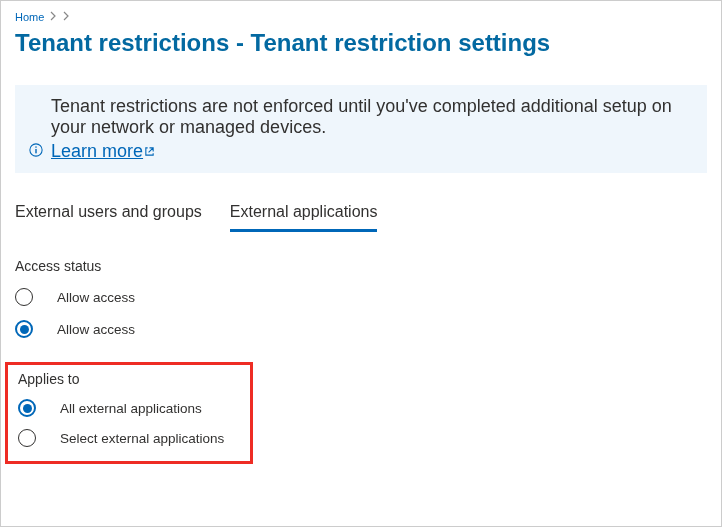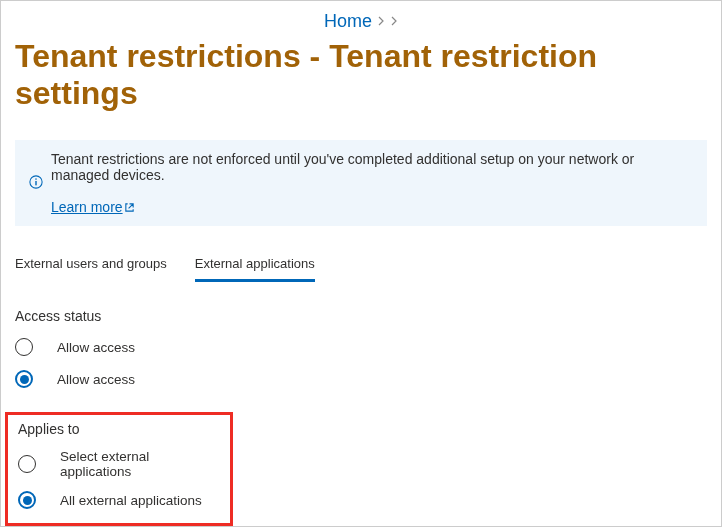--- a/index.html
+++ b/index.html
@@ -10,71 +10,70 @@
       background: #ffffff;
       width: 722px;
       height: 527px;
       padding: 10px 14px;
       border: 1px solid #ccc;
     }
     .breadcrumb {
       display: flex;
       align-items: center;
       gap: 6px;
-      font-size: 18px;
+      font-size: 11px;
       margin-bottom: 6px;
-      justify-content: center;
     }
     .breadcrumb a {
       color: #0067b8;
       text-decoration: none;
       cursor: pointer;
     }
     .breadcrumb .chev {
       color: #888;
       font-size: 11px;
     }
     .page-title {
-      font-size: 32px;
+      font-size: 24px;
       font-weight: 600;
-      color: #a16207;
+      color: #0369a1;
       margin-bottom: 28px;
     }
     .info-bar {
       display: flex;
-      align-items: center;
+      align-items: flex-end;
       gap: 8px;
       background: #eff6fc;
       padding: 11px 14px;
-      font-size: 14px;
+      font-size: 18px;
       color: #323130;
       margin-bottom: 24px;
     }
     .info-bar .info-icon {
       color: #0067b8;
       flex-shrink: 0;
       margin-top: 1px;
     }
     .info-bar .learn-more {
       color: #0067b8;
       text-decoration: underline;
       cursor: pointer;
       display: inline-flex;
       align-items: center;
       gap: 1px;
-      margin-top: 16px;
+      margin-top: 3px;
     }
     .tabs {
       display: flex;
       gap: 28px;
       border-bottom: 0;
       margin-bottom: 26px;
     }
     .tab {
-      font-size: 13px;
+      font-size: 16px;
       padding: 6px 0 8px 0;
       color: #323130;
       cursor: pointer;
       border-bottom: 3px solid transparent;
     }
     .tab.active {
       font-weight: 400;
       border-bottom-color: #0067b8;
     }
     .section-label {
@@ -109,21 +108,21 @@
     .radio-option.selected .radio::after {
       content: "";
       width: 9px;
       height: 9px;
       background: #0067b8;
       border-radius: 50%;
     }
     .highlight-box {
       border: 3px solid #ee2c24;
       padding: 6px 10px 2px 10px;
-      width: 228px;
+      width: 248px;
       margin-left: -10px;
     }
     .highlight-box .section-label {
       margin-bottom: 12px;
     }
     .highlight-box .radio-option {
       margin-bottom: 12px;
     }
   </style>
 </head>
@@ -176,21 +175,21 @@
     <span>Allow access</span>
   </div>
   <div class="radio-option selected">
     <span class="radio"></span>
     <span>Allow access</span>
   </div>
 </div>
 
 <div class="highlight-box">
   <div class="section-label">Applies to</div>
+  <div class="radio-option selected">
+    <span class="radio"></span>
+    <span>All external applications</span>
+  </div>
   <div class="radio-option">
     <span class="radio"></span>
     <span>Select external applications</span>
   </div>
-  <div class="radio-option selected">
-    <span class="radio"></span>
-    <span>All external applications</span>
-  </div>
 </div>
 
 </body></html>

